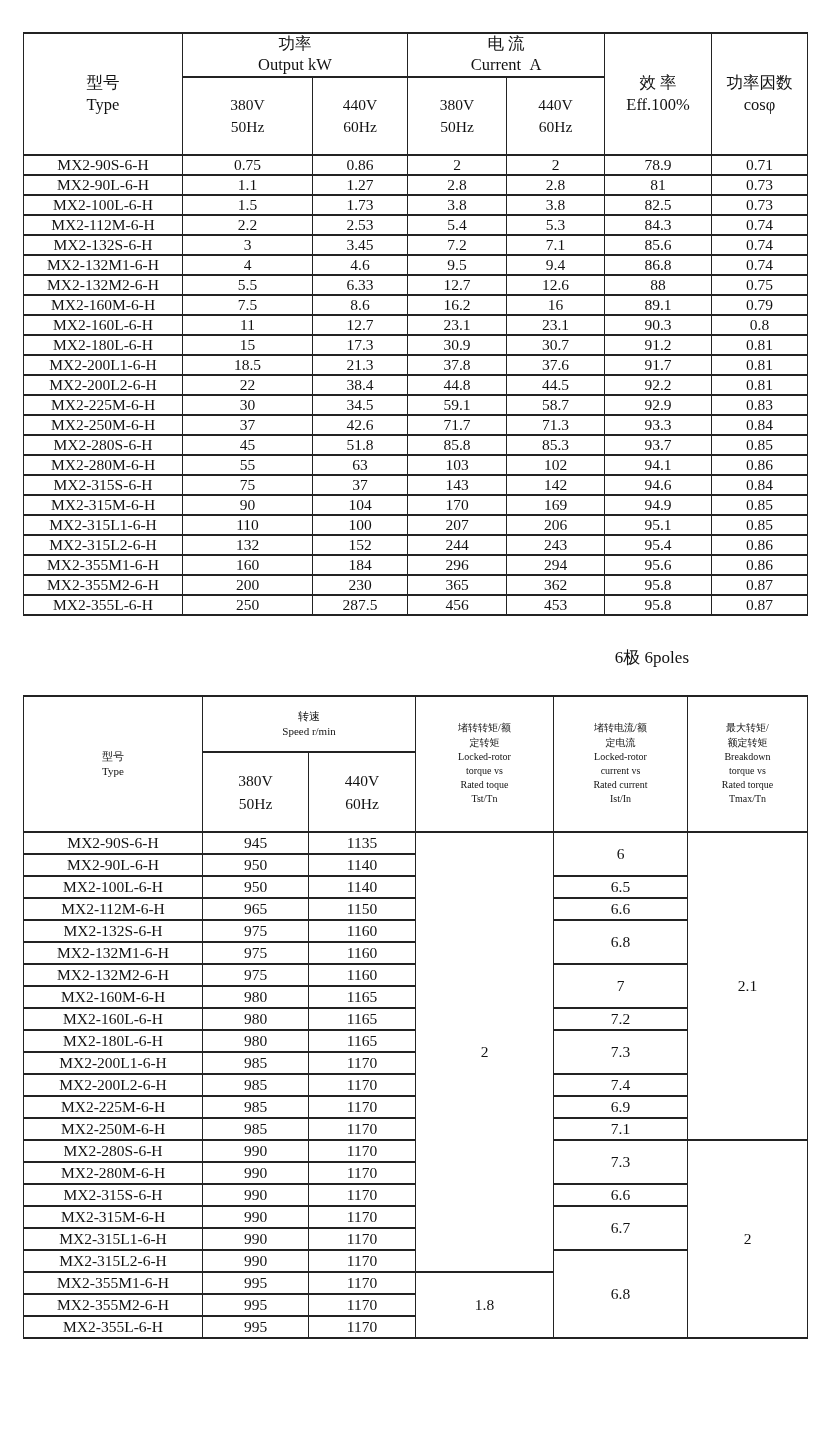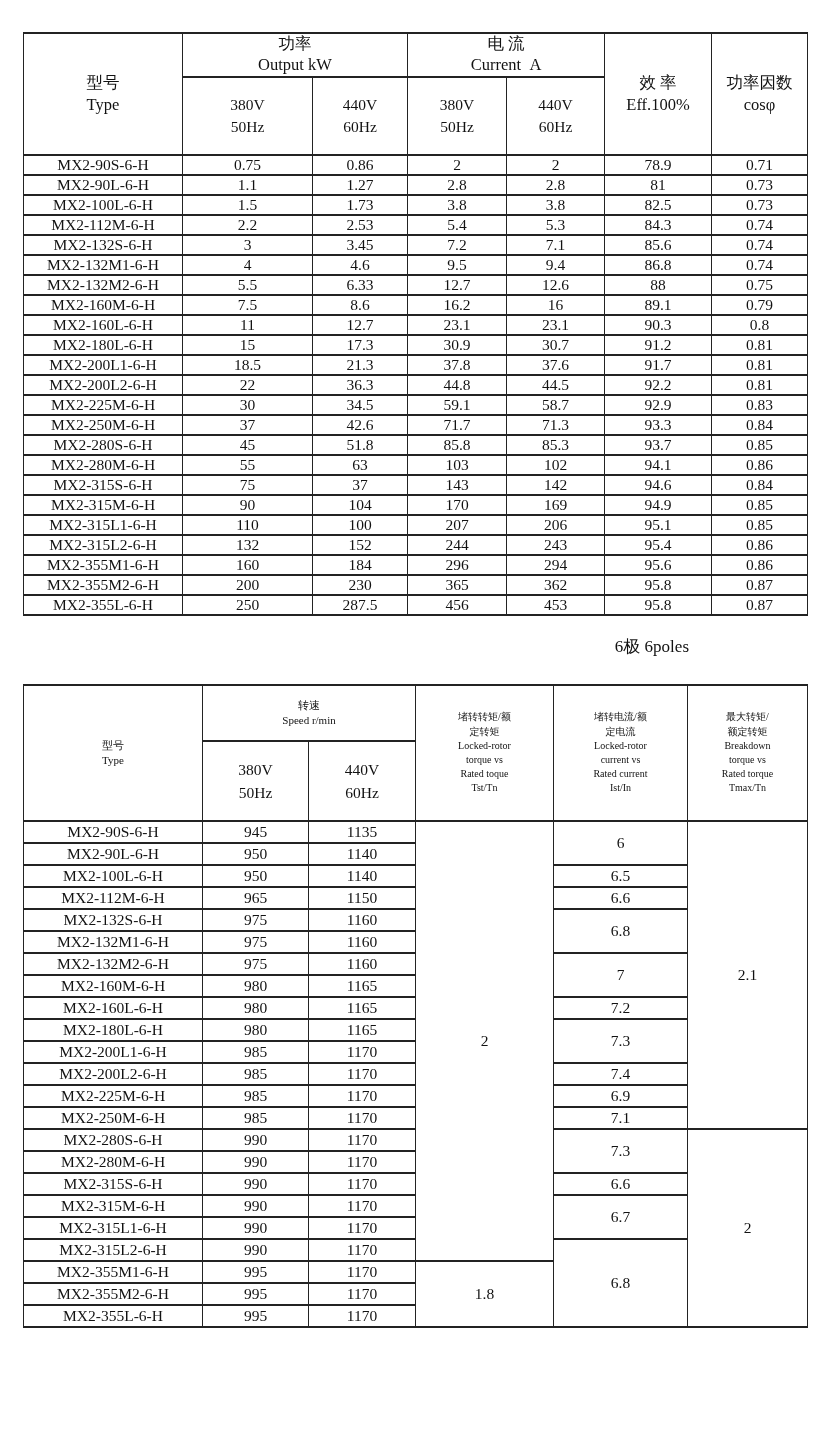--- a/index.html
+++ b/index.html
@@ -27,21 +27,21 @@
 
   
   .t1 thead .grp-row th { height: 44px; font-size: 16.5px; line-height: 1.25; }
   .t1 thead .sub-row th { height: 78px; font-size: 15.5px; line-height: 1.45; }
   .t1 thead th.tall { font-size: 16.5px; line-height: 1.35; }
   .t1 tbody td { height: 20px; font-size: 15.5px; line-height: 1.0; }
 
   
   .poles {
     width: 784px;
-    margin: 19px 0 26px 0;
+    margin: 30px 0 26px 0;
     text-align: right;
     padding-right: 118px;
     font-size: 17px;
   }
 
   
   .t2 thead .grp-row th { height: 56px; font-size: 11px; line-height: 1.35; }
   .t2 thead .sub-row th { height: 80px; font-size: 15.5px; line-height: 1.5; }
   .t2 thead th.tall6 { font-size: 10px; line-height: 1.42; }
   .t2 tbody td { height: 22px; font-size: 15.5px; line-height: 1.0; }
@@ -181,21 +181,21 @@
           <td>18.5</td>
           <td>21.3</td>
           <td>37.8</td>
           <td>37.6</td>
           <td>91.7</td>
           <td>0.81</td>
         </tr>
         <tr>
           <td>MX2-200L2-6-H</td>
           <td>22</td>
-          <td>36.3</td>
+          <td>38.4</td>
           <td>44.8</td>
           <td>44.5</td>
           <td>92.2</td>
           <td>0.81</td>
         </tr>
         <tr>
           <td>MX2-225M-6-H</td>
           <td>30</td>
           <td>34.5</td>
           <td>59.1</td>

